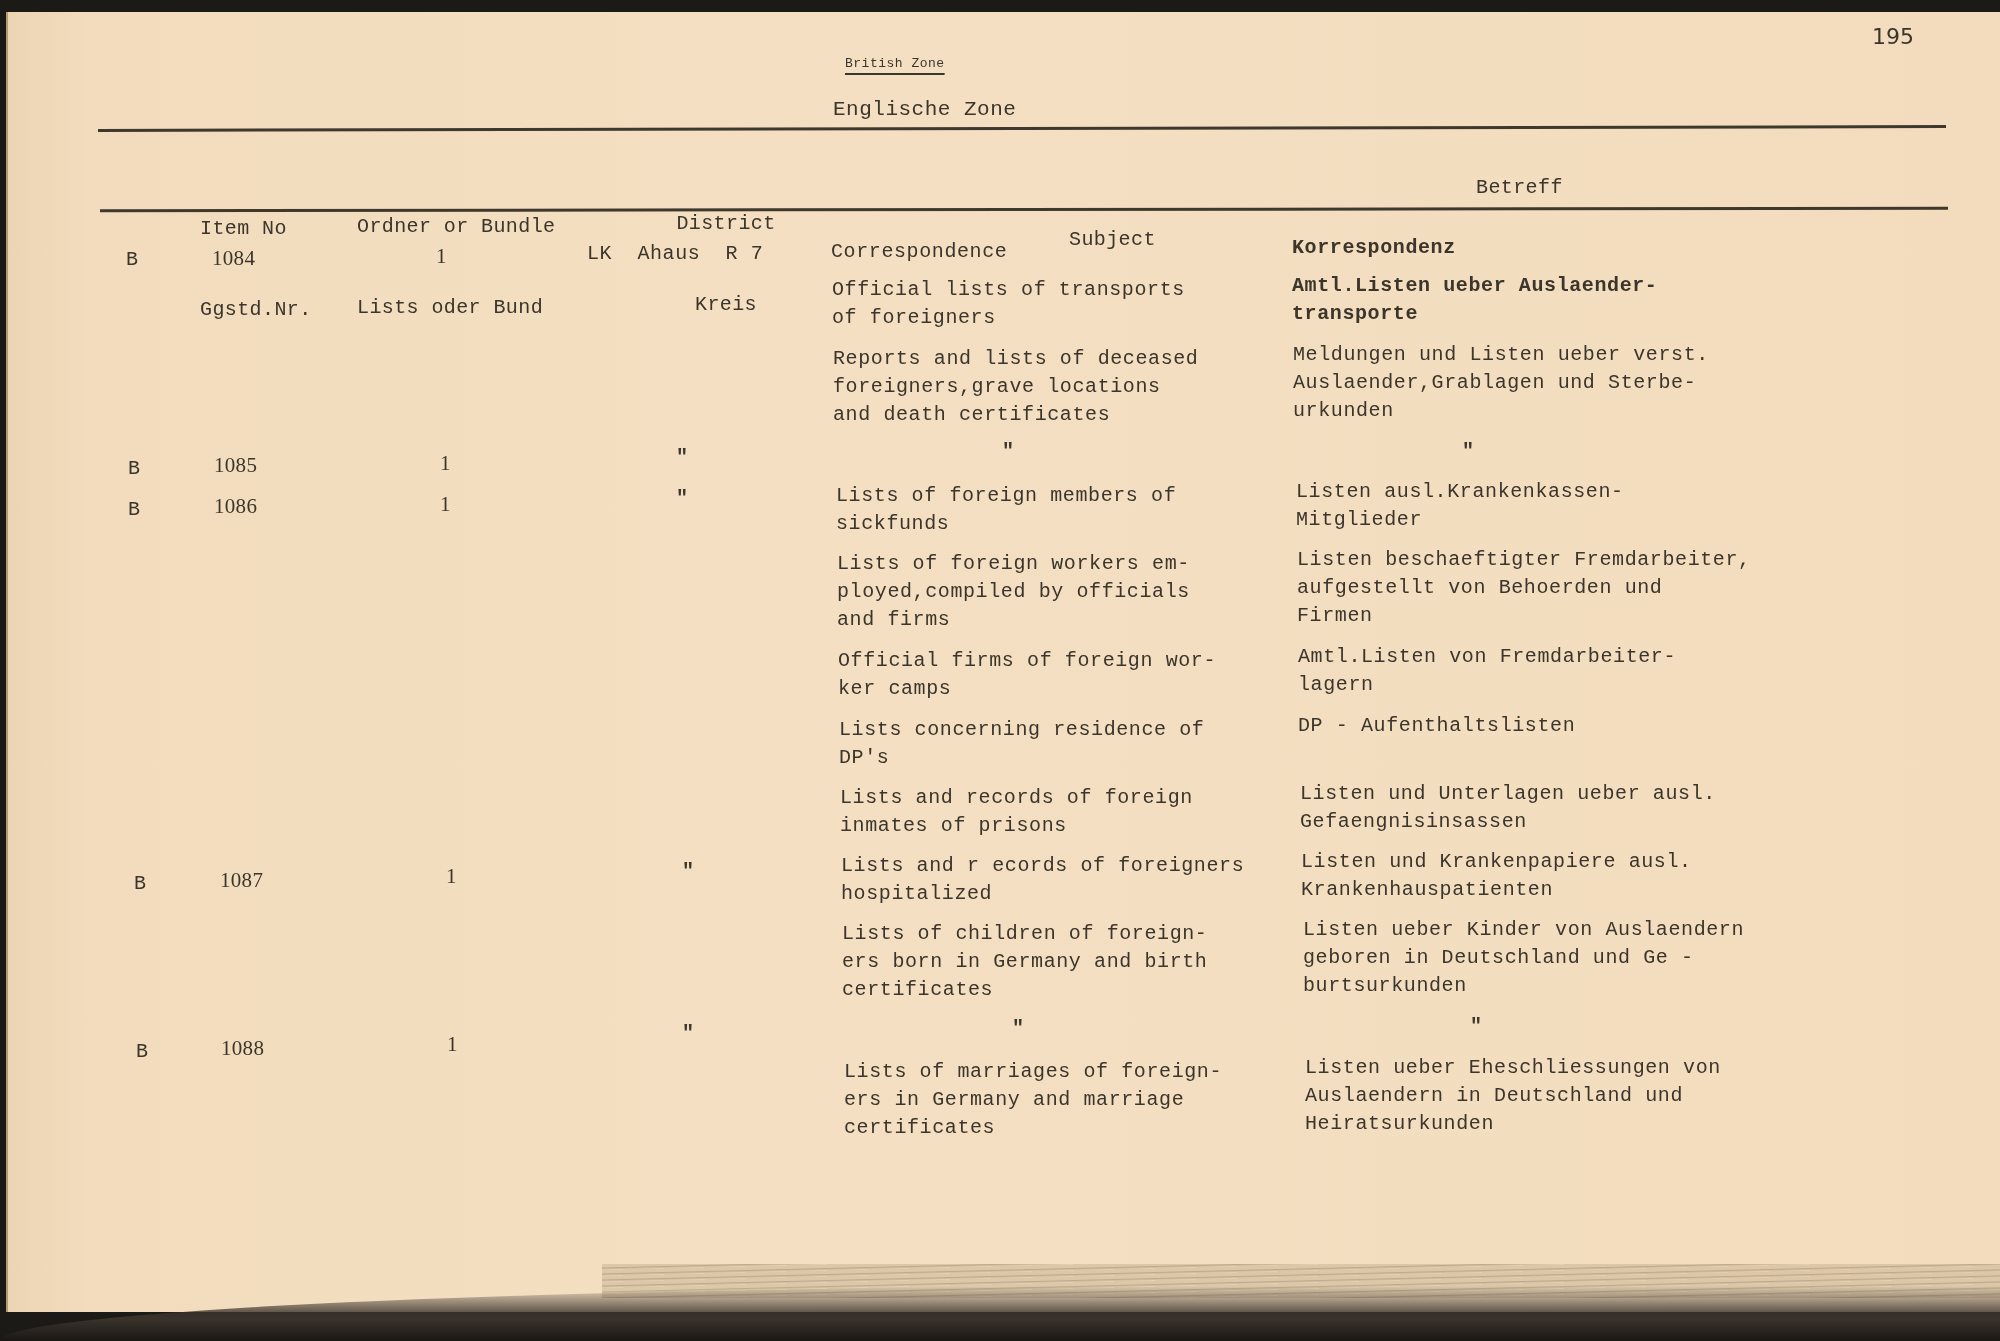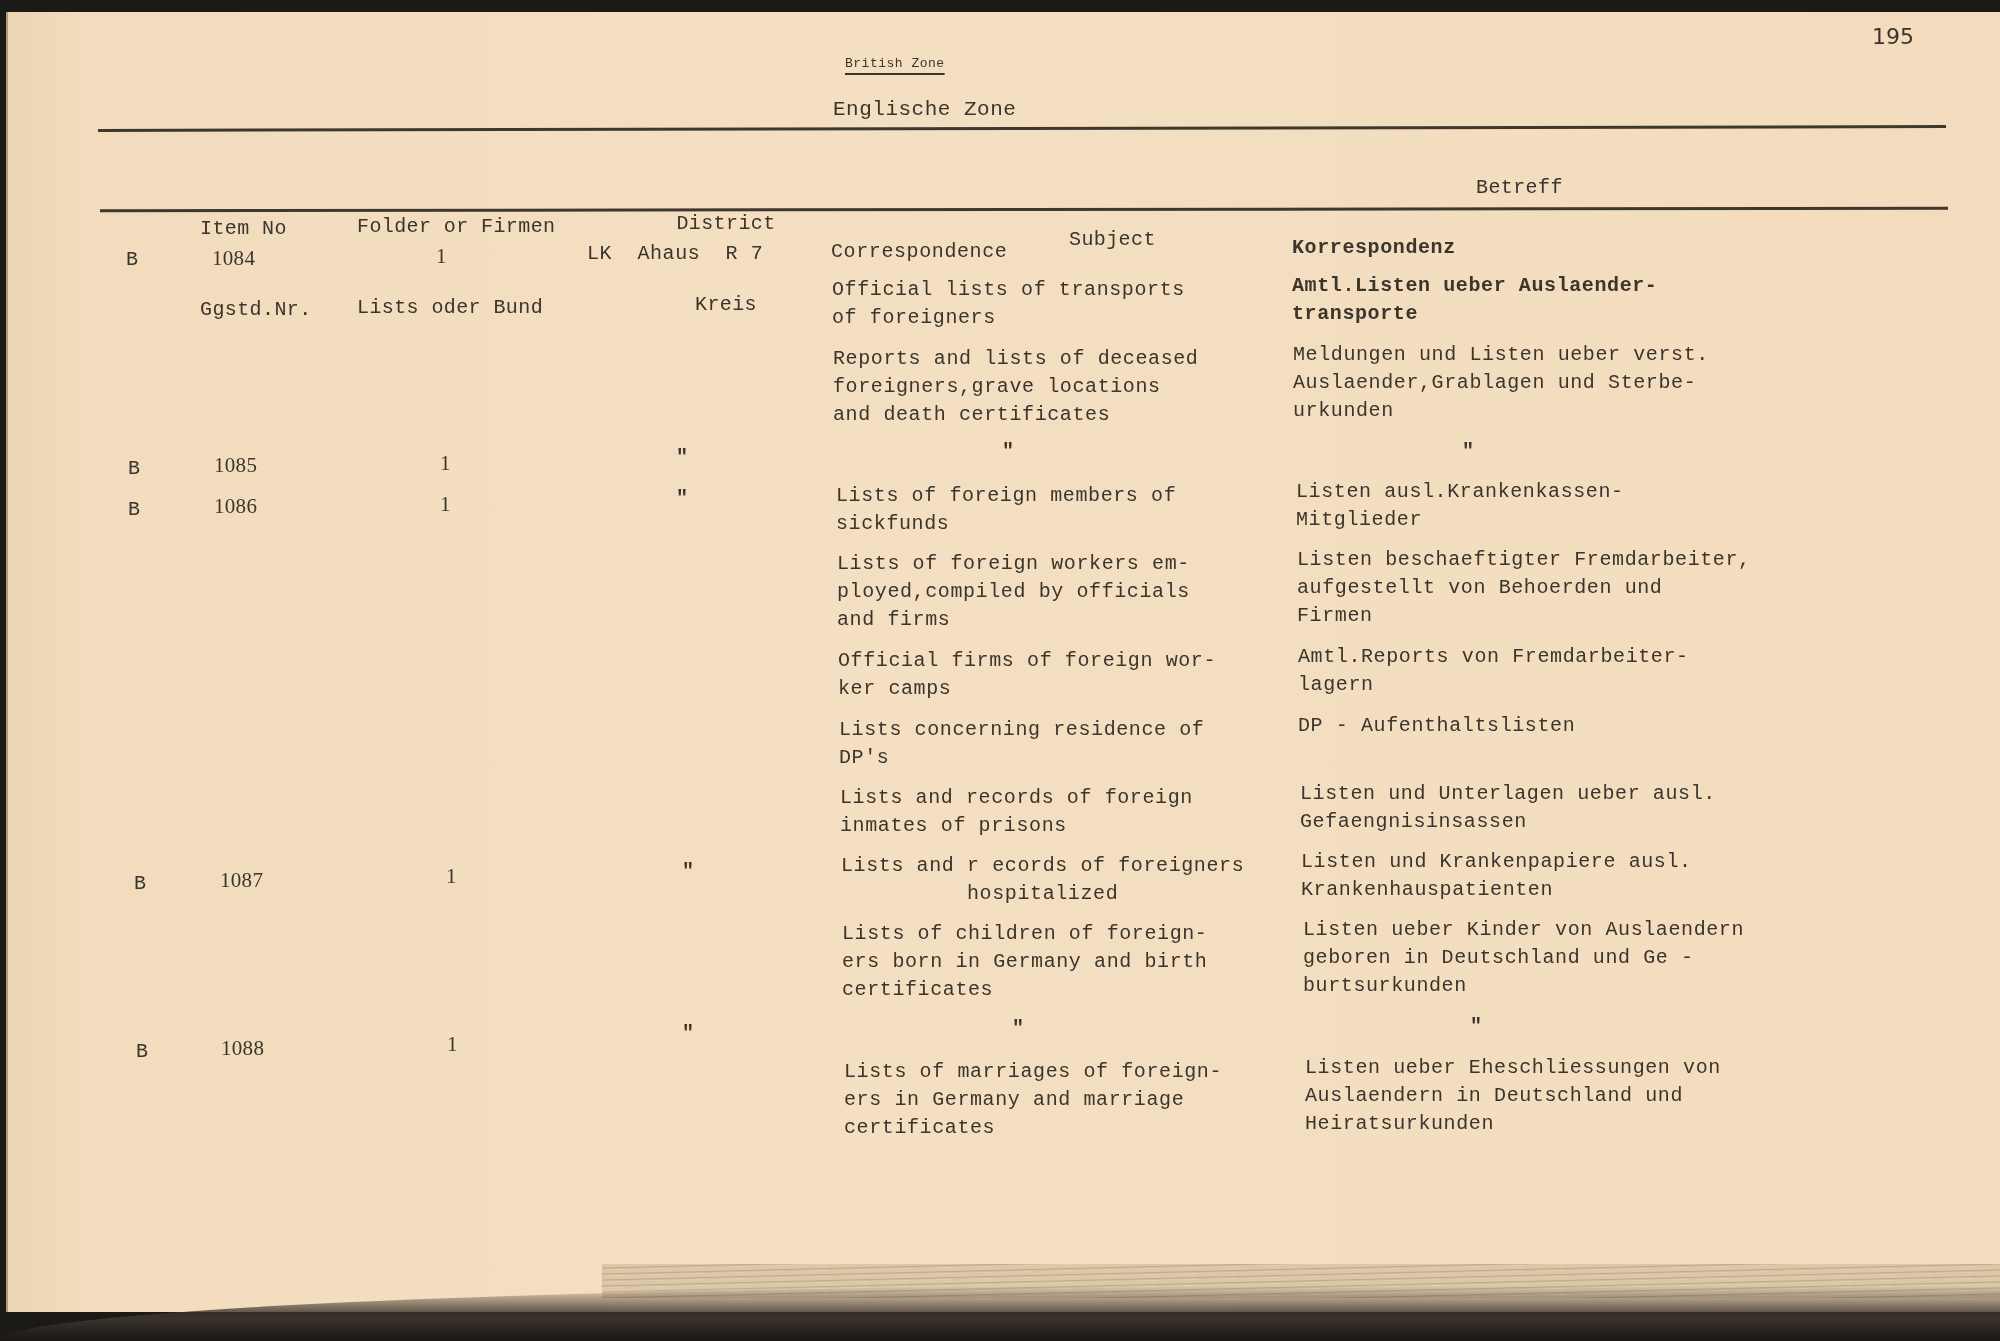--- a/index.html
+++ b/index.html
@@ -48,21 +48,21 @@
 <div class="abs subtitle">Englische Zone</div>
 
 <div class="rule" style="left:98px; top:127px; width:1848px; transform:rotate(-0.12deg);"></div>
 <div class="rule" style="left:100px; top:208px; width:1848px; transform:rotate(-0.08deg);"></div>
 
 <div class="abs hdr" style="left:200px; top:161px;">
   <div>Item No</div>
   <div>Ggstd.Nr.</div>
 </div>
 <div class="abs hdr" style="left:357px; top:159px;">
-  <div>Folder or Firmen</div>
+  <div>Ordner or Bundle</div>
   <div>Lists oder Bund</div>
 </div>
 <div class="abs hdr" style="left:670px; top:156px; text-align:center; width:112px;">
   <div>District</div>
   <div>Kreis</div>
 </div>
 <div class="abs hdr" style="left:1069px; top:178px;margin-top:48px;">Subject</div>
 <div class="abs hdr" style="left:1476px; top:174px;">Betreff</div>
 
 <div>
@@ -121,33 +121,33 @@
 
 <div class="abs cell" style="left:837px; top:550px;">Lists of foreign workers em-
 ployed,compiled by officials
 and firms</div>
 <div class="abs cell" style="left:1297px; top:546px;">Listen beschaeftigter Fremdarbeiter,
 aufgestellt von Behoerden und
 Firmen</div>
 
 <div class="abs cell" style="left:838px; top:647px;">Official firms of foreign wor-
 ker camps</div>
-<div class="abs cell" style="left:1298px; top:643px;">Amtl.Reports von Fremdarbeiter-
+<div class="abs cell" style="left:1298px; top:643px;">Amtl.Listen von Fremdarbeiter-
 lagern</div>
 
 <div class="abs cell" style="left:839px; top:716px;">Lists concerning residence of
 DP's</div>
 <div class="abs cell" style="left:1298px; top:712px;">DP - Aufenthaltslisten</div>
 
 <div class="abs cell" style="left:840px; top:784px;">Lists and records of foreign
 inmates of prisons</div>
 <div class="abs cell" style="left:1300px; top:780px;">Listen und Unterlagen ueber ausl.
 Gefaengnisinsassen</div>
 
-<div class="abs cell" style="left:841px; top:852px;text-align:center;">Lists and r ecords of foreigners
+<div class="abs cell" style="left:841px; top:852px;">Lists and r ecords of foreigners
 hospitalized</div>
 <div class="abs cell" style="left:1301px; top:848px;">Listen und Krankenpapiere ausl.
 Krankenhauspatienten</div>
 
 <div class="abs cell" style="left:842px; top:920px;">Lists of children of foreign-
 ers born in Germany and birth
 certificates</div>
 <div class="abs cell" style="left:1303px; top:916px;">Listen ueber Kinder von Auslaendern
 geboren in Deutschland und Ge -
 burtsurkunden</div>

